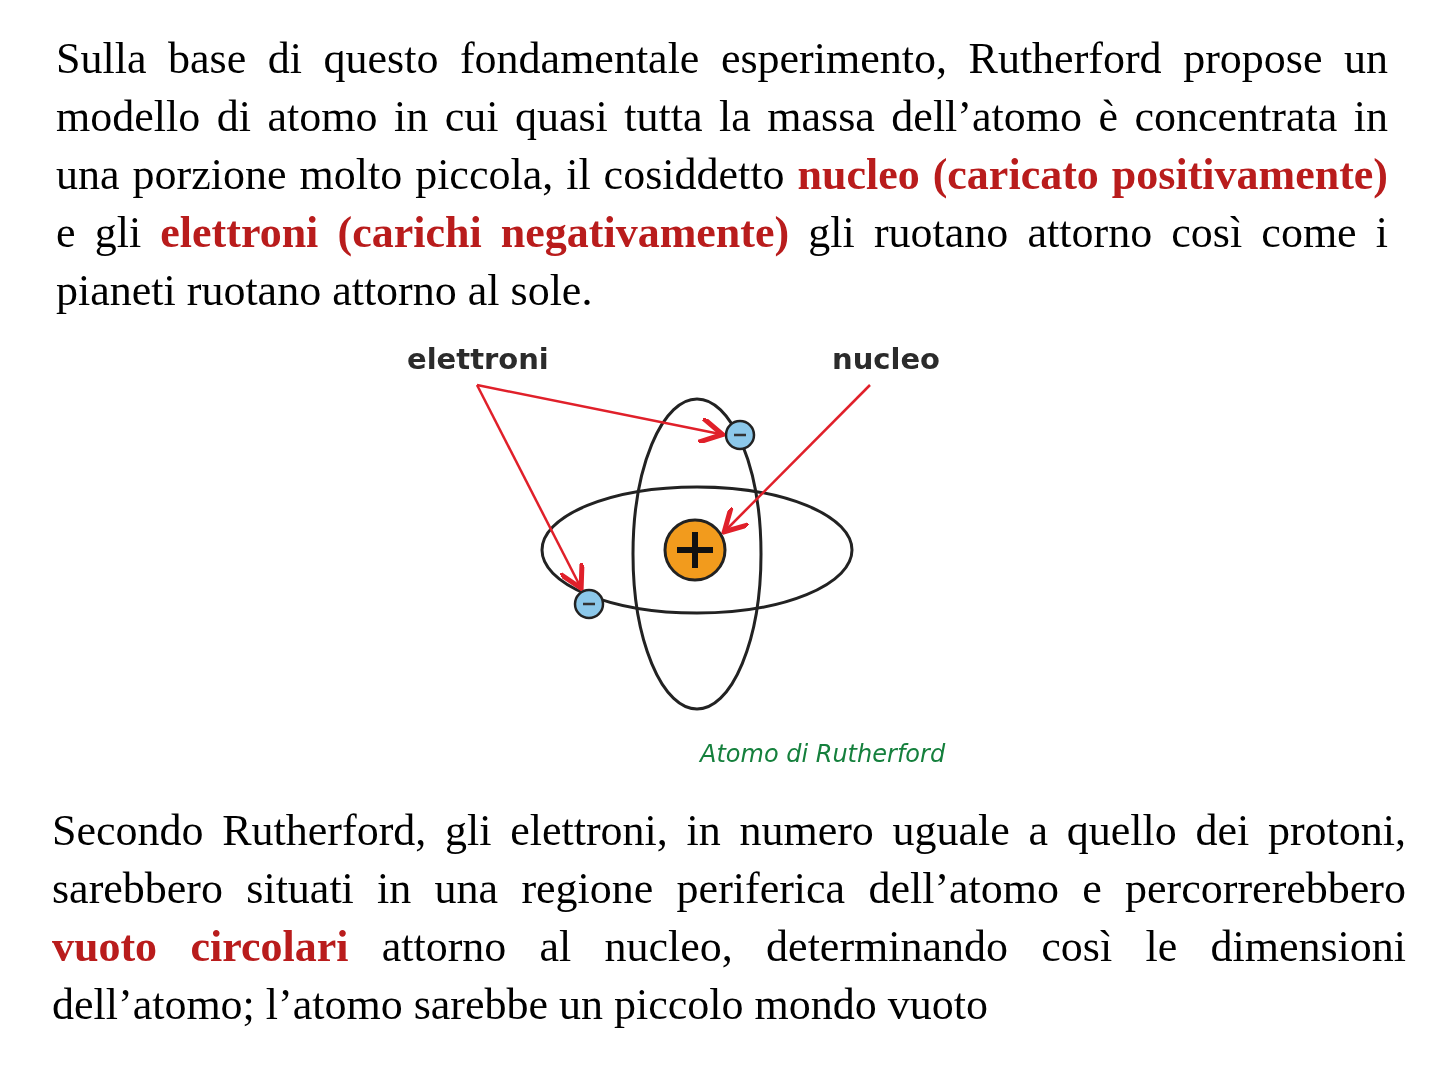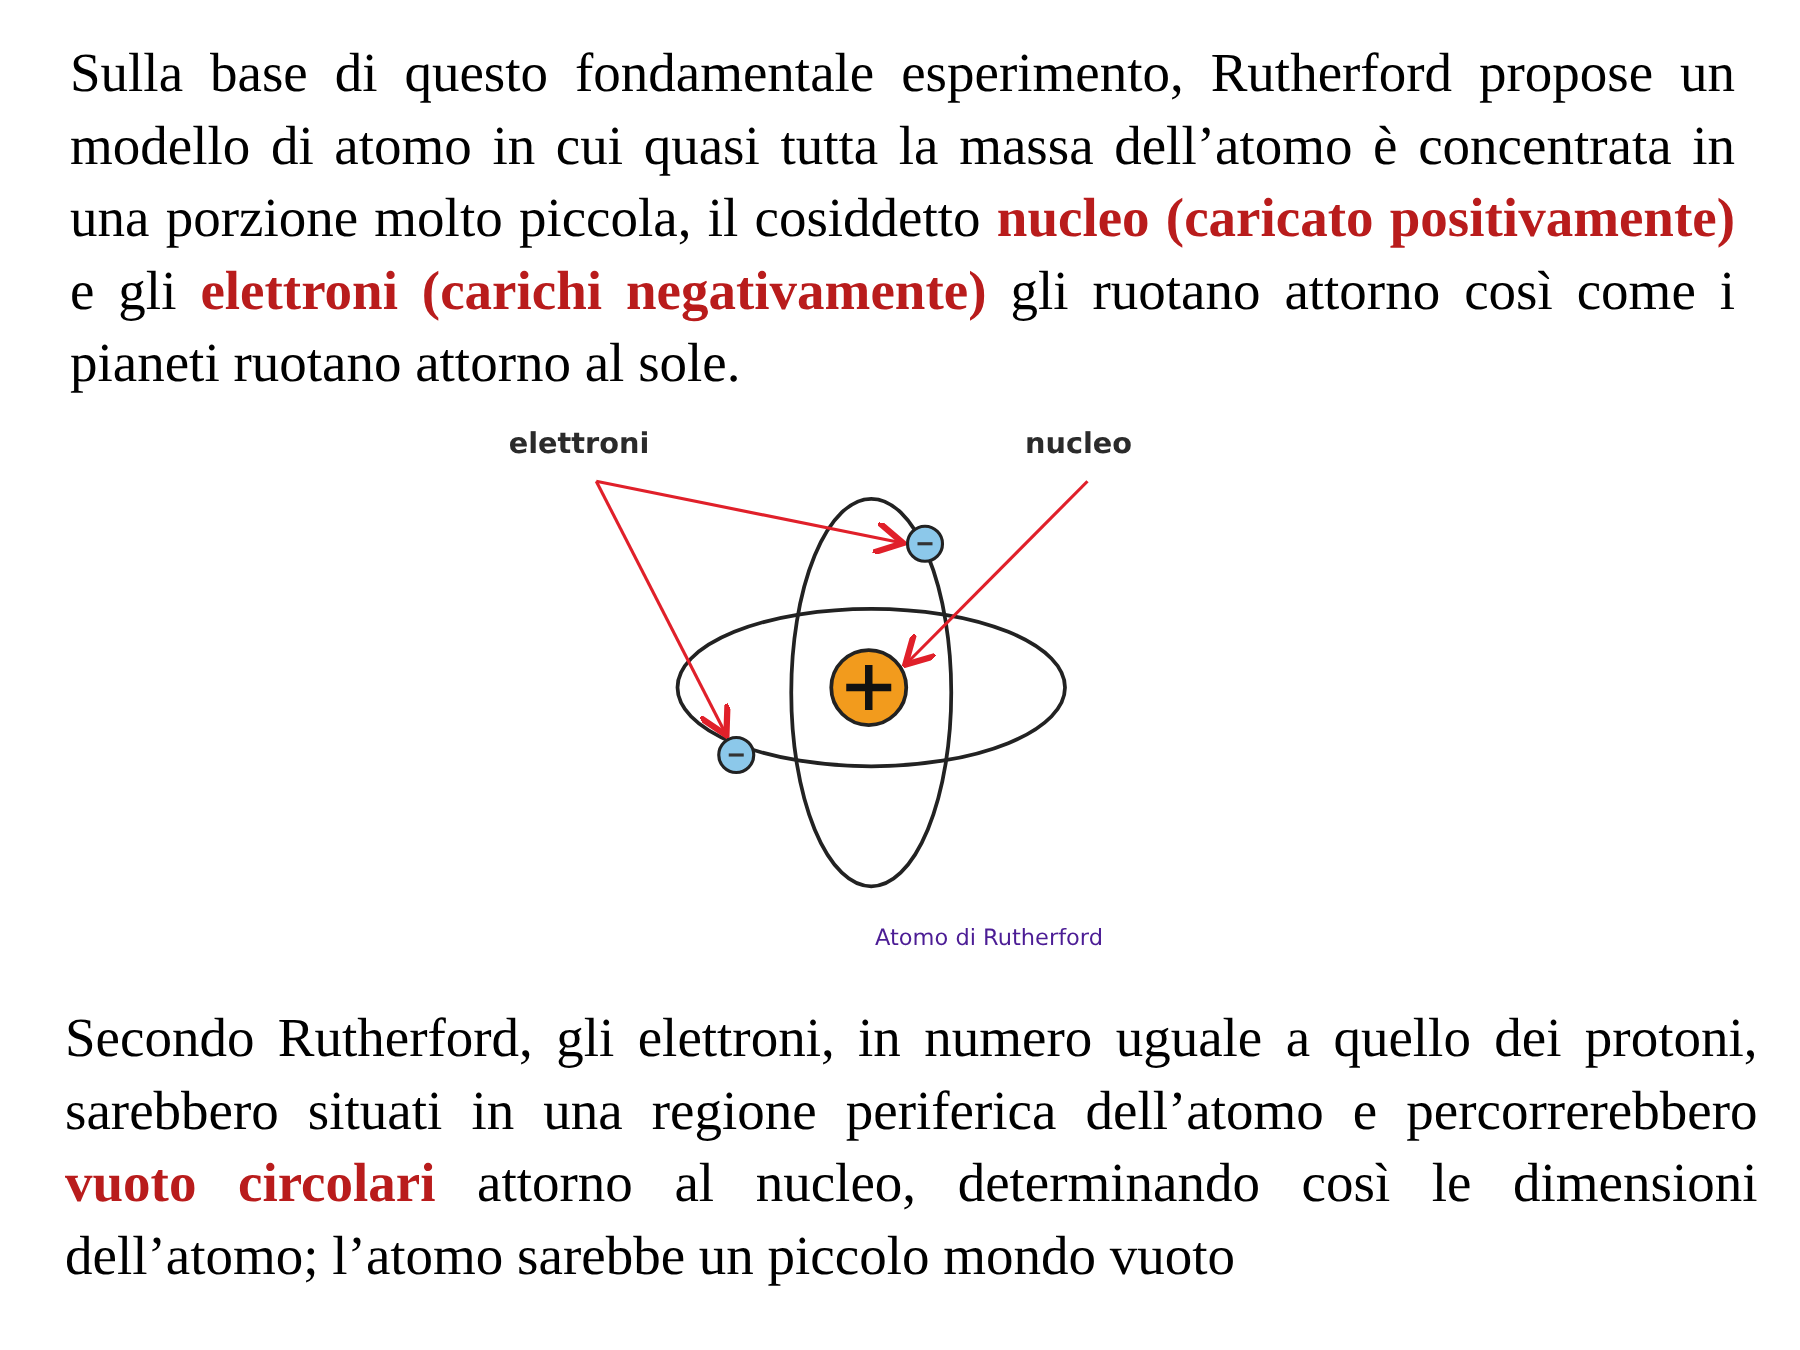--- a/index.html
+++ b/index.html
@@ -16,28 +16,28 @@
   #p1 { left: 56px; top: 30px; width: 1332px; }
   #p2 { left: 52px; top: 802px; width: 1354px; }
   .hl { color: #b91c1c; font-weight: bold; }
   .figure { position: absolute; left: 380px; top: 330px; width: 600px; height: 450px; }
   .figure svg { width: 600px; height: 450px; display: block; }
   .lbl {
     position: absolute;
     font-family: "DejaVu Sans", "Liberation Sans", sans-serif;
     font-weight: bold;
     color: #2b2b2b;
-    font-size: 23px;
+    font-size: 29px;
   }
   #lbl-elettroni { left: 27px; top: 12px; }
-  #lbl-nucleo { left: 440px; top: 12px; }
+  #lbl-nucleo { left: 452px; top: 12px; }
   #caption {
     position: absolute; left: 320px; top: 410px;
     font-family: "DejaVu Sans", "Liberation Sans", sans-serif;
-    font-size: 18px; color: #4c1d95;
+    font-size: 24px; color: #15803d; font-style: italic;
   }
 </style>
 </head>
 <body>
 
 <div class="para" id="p1"><span>Sulla base di questo fondamentale esperimento, Rutherford propose un modello di atomo in cui quasi tutta la massa dell’atomo è concentrata in una porzione molto piccola, il cosiddetto </span><span class="hl">nucleo (caricato positivamente)</span><span> e gli </span><span class="hl">elettroni (carichi negativamente)</span><span> gli ruotano attorno così come i pianeti ruotano attorno al sole.</span></div>
 
 <div class="figure">
   <svg viewBox="0 0 600 450">
     <defs>

